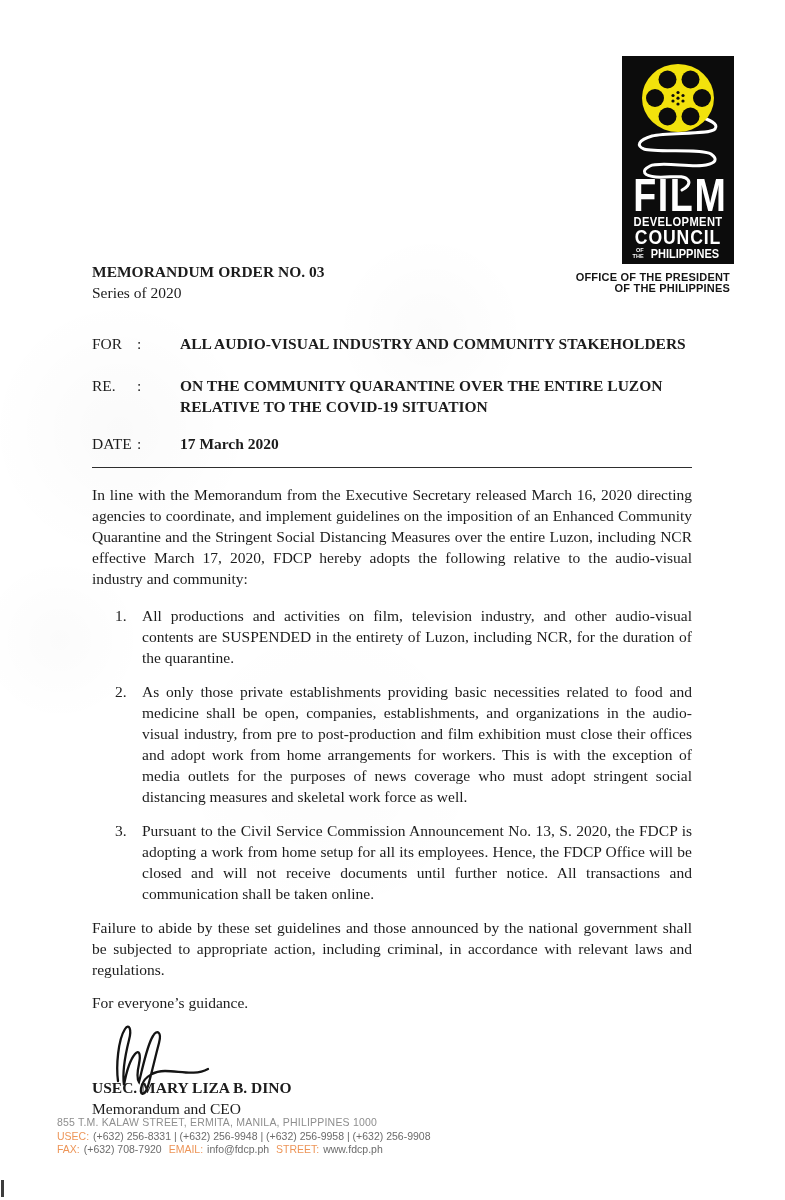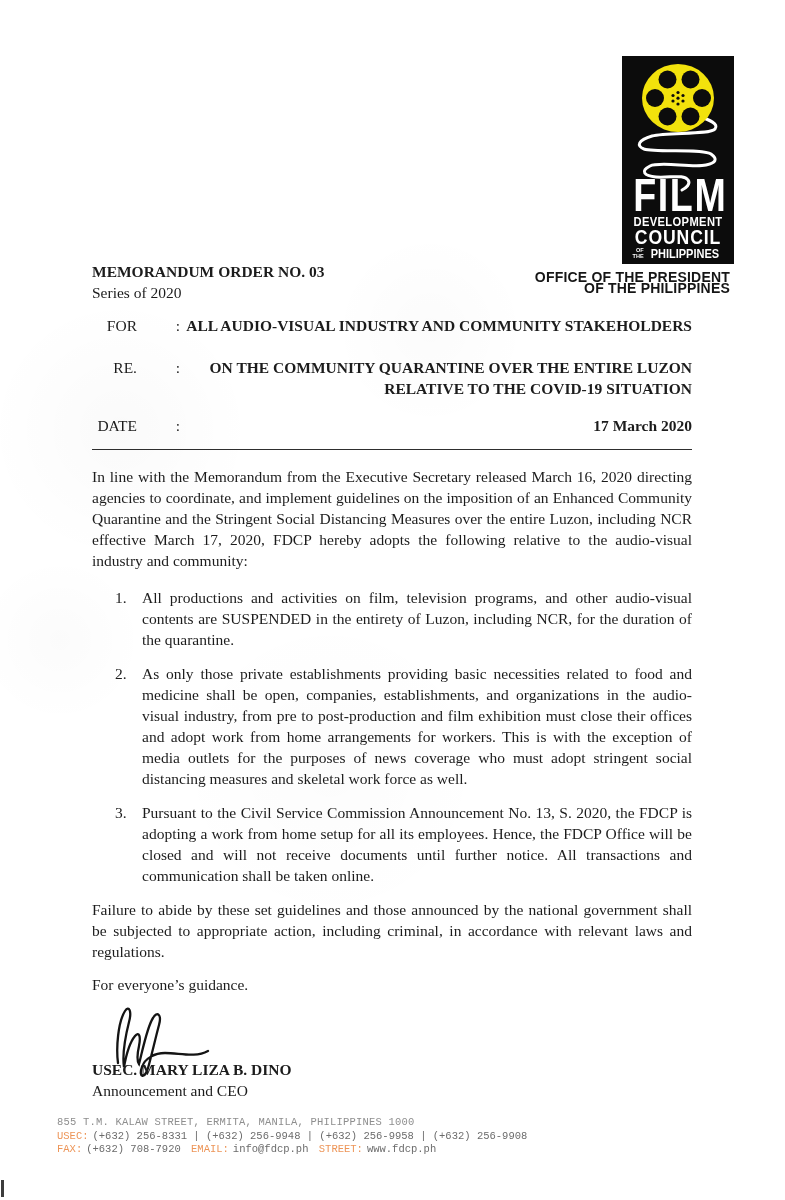--- a/index.html
+++ b/index.html
@@ -26,44 +26,44 @@
   .logo-box{position:relative;width:112px;height:208px;background:#0c0c0c;overflow:hidden;}
   .logo-box svg{position:absolute;left:0;top:0;}
   .logo-text{position:absolute;left:0;right:0;color:#ffffff;font-family:"Liberation Sans",sans-serif;text-align:center;line-height:1;white-space:nowrap;}
   .lt-film{top:115px;font-size:47px;font-weight:bold;letter-spacing:2px;transform:scaleX(0.80);}
   .lt-dev{top:160px;font-size:12px;font-weight:bold;letter-spacing:0.4px;transform:scaleX(0.93);}
   .lt-council{top:171px;font-size:20px;font-weight:bold;letter-spacing:1px;transform:scaleX(0.88);}
   .lt-bottom{top:192px;display:flex;justify-content:center;align-items:center;gap:2px;}
   .lt-ofthe{font-size:5.5px;font-weight:bold;line-height:1.05;text-align:right;}
   .lt-phil{font-size:12.5px;font-weight:bold;transform:scaleX(0.88);letter-spacing:0;}
   .office{position:absolute;top:216px;right:0;width:220px;text-align:right;
-    font-family:"Liberation Sans",sans-serif;font-size:14px;font-weight:bold;
+    font-family:"Liberation Sans",sans-serif;font-size:11px;font-weight:bold;
     line-height:11px;color:#151515;letter-spacing:0.2px;}
 
   
   .content{position:absolute;left:92px;top:261px;width:600px;font-size:15.5px;line-height:21px;}
   .memo-title{font-weight:bold;}
-  .rows{margin-top:12px;text-align:right;}
+  .rows{margin-top:30px;}
   .memo-row{display:grid;grid-template-columns:45px 43px 1fr;}
   .memo-row .value{font-weight:bold;white-space:pre-line;}
   .row-for{margin-bottom:21px;}
   .row-re{margin-bottom:16px;}
   .divider{margin-top:13px;border-top:1.4px solid #2e2e2e;width:600px;height:0;}
   .intro{margin:16px 0 16px 0;text-align:justify;}
   .list{margin-top:15px;}
   .item{display:grid;grid-template-columns:27px 1fr;padding-left:23px;margin-bottom:13px;}
   .item .txt{text-align:justify;}
   .failure{margin:0;text-align:justify;}
   .closing{margin:12px 0 14px 0;}
   .sig-svg{display:block;margin:-3px 0 0 13px;}
   .sig-name{font-weight:bold;margin-top:-25px;}
 
   
   .footer{position:absolute;left:57px;top:1116px;
-    font-family:Liberation Mono, monospace;font-size:10.5px;line-height:13.5px;}
+    font-family:Liberation Sans, sans-serif;font-size:10.5px;line-height:13.5px;}
   .addr{color:#8e8e8e;letter-spacing:0.2px;}
   .fline{color:#6b6b6b;}
   .lbl{color:#ed9558;}
   .seg{margin-right:4px;}
 
   .artifact{position:absolute;left:1px;top:1180px;width:2.5px;height:17px;background:#3c3c3c;}
 </style>
 </head>
 <body>
 
@@ -130,41 +130,41 @@
       </div>
     </div>
 
     <div class="divider"></div>
 
     <p class="intro">In line with the Memorandum from the Executive Secretary released March 16, 2020 directing agencies to coordinate, and implement guidelines on the imposition of an Enhanced Community Quarantine and the Stringent Social Distancing Measures over the entire Luzon, including NCR effective March 17, 2020, FDCP hereby adopts the following relative to the audio-visual industry and community:</p>
 
     <div class="list">
       <div class="item">
         <span class="num">1.</span>
-        <span class="txt">All productions and activities on film, television programs, and other audio-visual contents are SUSPENDED in the entirety of Luzon, including NCR, for the duration of the quarantine.</span>
+        <span class="txt">All productions and activities on film, television industry, and other audio-visual contents are SUSPENDED in the entirety of Luzon, including NCR, for the duration of the quarantine.</span>
       </div>
       <div class="item">
         <span class="num">2.</span>
         <span class="txt">As only those private establishments providing basic necessities related to food and medicine shall be open, companies, establishments, and organizations in the audio-visual industry, from pre to post-production and film exhibition must close their offices and adopt work from home arrangements for workers. This is with the exception of media outlets for the purposes of news coverage who must adopt stringent social distancing measures and skeletal work force as well.</span>
       </div>
       <div class="item">
         <span class="num">3.</span>
         <span class="txt">Pursuant to the Civil Service Commission Announcement No. 13, S. 2020, the FDCP is adopting a work from home setup for all its employees. Hence, the FDCP Office will be closed and will not receive documents until further notice. All transactions and communication shall be taken online.</span>
       </div>
     </div>
 
     <p class="failure">Failure to abide by these set guidelines and those announced by the national government shall be subjected to appropriate action, including criminal, in accordance with relevant laws and regulations.</p>
     <p class="closing">For everyone’s guidance.</p>
 
     <svg class="sig-svg" width="110" height="78" viewBox="0 0 110 78">
       <path d="M13,57 C11,42 13,16 20,5 C24,-1 27,5 24,16 C20,32 17,48 19,61 C21,50 25,36 30,30 C34,25 36,30 34,40 C32,49 32,55 34,58 C37,47 42,21 48,12 C52,5 57,8 54,19 C50,34 46,52 43,62 C40,73 33,72 37,61 C40,52 50,47 60,47 C75,47 90,52 103,45" fill="none" stroke="#141414" stroke-width="2.3" stroke-linecap="round"></path>
     </svg>
 
     <div class="sig-name">USEC. MARY LIZA B. DINO</div>
-    <div class="sig-title">Announcement and CEO</div>
+    <div class="sig-title">Memorandum and CEO</div>
   </div>
 
   <div class="footer">
     <div class="addr">855 T.M. KALAW STREET, ERMITA, MANILA, PHILIPPINES 1000</div>
     <div class="fline">
       <span class="lbl seg">USEC:</span><span>(+632) 256-8331 | (+632) 256-9948 | (+632) 256-9958 | (+632) 256-9908</span>
     </div>
     <div class="fline">
       <span class="lbl seg">FAX:</span><span class="seg">(+632) 708-7920</span>
       <span class="lbl seg">EMAIL:</span><span class="seg">info@fdcp.ph</span>

